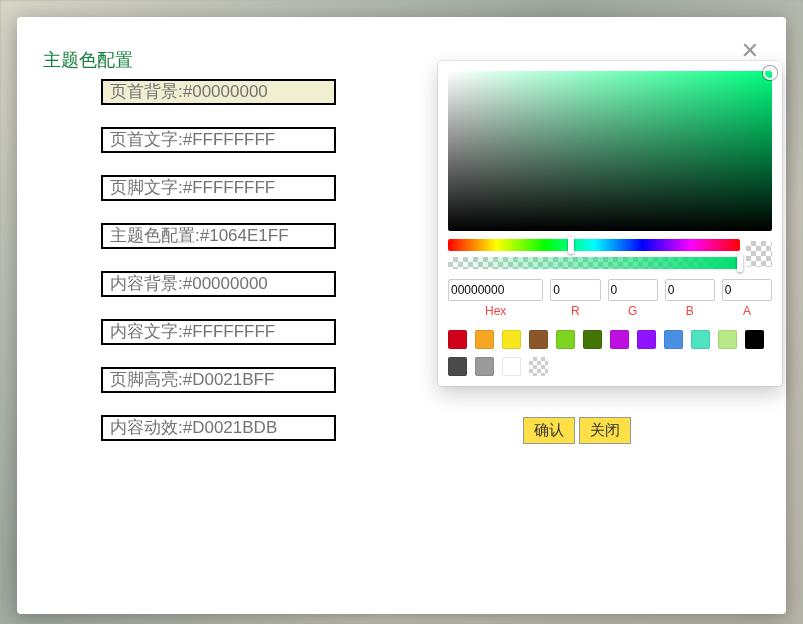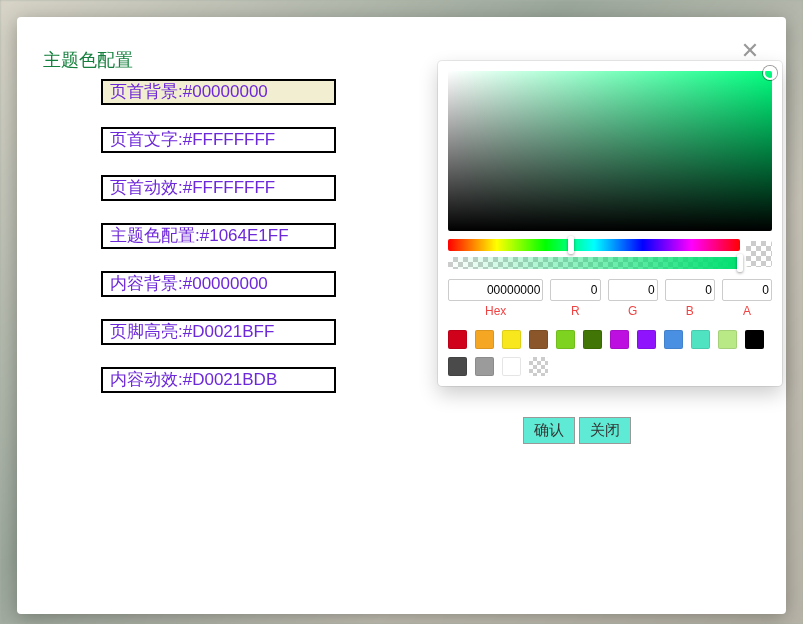--- a/index.html
+++ b/index.html
@@ -2,62 +2,63 @@
 <html><head>
 <meta charset="utf-8">
 <style>
 html,body{margin:0;padding:0;width:803px;height:624px;font-family:"PingFang SC","Microsoft YaHei",sans-serif;background:#a8b0a4;overflow:hidden}
 .bg{position:absolute;inset:0;background:linear-gradient(135deg,#d8d4c8 0%,#9ca89c 40%,#c8c4b8 70%,#b8b4a8 100%);filter:blur(1px)}
 .bg::before,.bg::after{content:"";position:absolute;border-radius:50%}
 .modal{position:absolute;top:17px;left:17px;right:17px;bottom:10px;background:#fff;border-radius:4px;box-shadow:0 4px 20px rgba(0,0,0,.3)}
 .close-x{position:absolute;top:22px;right:24px;width:24px;height:24px;cursor:pointer;color:#999;font-size:22px;line-height:24px;text-align:center}
 .title{position:absolute;top:31px;left:26px;font-size:18px;color:#15803d}
 .list{position:absolute;top:62px;left:84px;width:235px}
-.item{box-sizing:border-box;width:100%;height:26px;border:2px solid #000;margin-bottom:22px;padding:0 7px;font-size:17px;line-height:22px;color:#6d28d9;cursor:pointer;white-space:nowrap;overflow:hidden}
+.item{box-sizing:border-box;width:100%;height:26px;border:2px solid #000;margin-bottom:22px;padding:0 7px;font-size:17px;line-height:22px;color:#737373;cursor:pointer;white-space:nowrap;overflow:hidden}
 .item.sel{background:#f2eed2}
 .picker{position:absolute;top:44px;left:421px;width:324px;background:#fff;border-radius:4px;box-shadow:0 0 0 1px rgba(0,0,0,.08),0 8px 20px rgba(0,0,0,.2);padding:10px}
 .sv{position:relative;width:100%;height:160px;border-radius:2px;background:linear-gradient(to top,#000,transparent),linear-gradient(to right,#fff,hsl(150,100%,50%));cursor:crosshair}
 .sv-cursor{position:absolute;top:-5px;right:-5px;width:10px;height:10px;border:2px solid #fff;border-radius:50%;box-shadow:0 0 0 1px rgba(0,0,0,.4)}
 .hue-row{display:flex;align-items:center;margin-top:8px;gap:6px}
 .hue{flex:1;height:12px;border-radius:2px;background:linear-gradient(to right,red,#ff0,#0f0,#0ff,#00f,#f0f,red);position:relative;cursor:pointer}
 .hue-cursor{position:absolute;top:-3px;left:41%;width:6px;height:18px;background:#fff;border-radius:2px;box-shadow:0 1px 3px rgba(0,0,0,.4)}
 .alpha{flex:1;height:12px;border-radius:2px;position:relative;cursor:pointer}
 .alpha-bg{position:absolute;inset:0;background:repeating-conic-gradient(#ccc 0 25%,#fff 0 50%) 0 0/10px 10px;border-radius:2px}
 .alpha-grad{position:absolute;inset:0;background:linear-gradient(to right,rgba(0,224,112,0),rgba(0,224,112,1));border-radius:2px}
 .alpha-cursor{position:absolute;top:-3px;right:-3px;width:6px;height:18px;background:#fff;border-radius:2px;box-shadow:0 1px 3px rgba(0,0,0,.4)}
 .row2{display:flex;align-items:center;margin-top:6px;gap:6px}
 .prev-sw{width:26px;height:26px;border-radius:2px;position:relative;overflow:hidden;flex-shrink:0}
 .prev-sw .checker{position:absolute;inset:0;background:repeating-conic-gradient(#ccc 0 25%,#fff 0 50%) 0 0/10px 10px}
 .prev-sw .col{position:absolute;inset:0}
 .fields{display:flex;margin-top:10px;gap:7px}
 .fld{flex:1;text-align:center}
 .fld.hex{flex:1.9}
-.fld input{width:100%;box-sizing:border-box;height:22px;text-align:right;border:1px solid #ccc;border-radius:2px;font-size:12px;padding:0 2px;font-family:inherit}
+.fld input{width:100%;box-sizing:border-box;height:22px;text-align:left;border:1px solid #ccc;border-radius:2px;font-size:12px;padding:0 2px;font-family:inherit}
 .fld label{display:block;font-size:12px;color:#ef4444;margin-top:3px}
 .swatches{display:flex;flex-wrap:wrap;gap:8px;margin-top:12px}
 .sw{width:19px;height:19px;border-radius:2px;cursor:pointer;box-shadow:inset 0 0 0 1px rgba(0,0,0,.1);position:relative;overflow:hidden}
 .sw.transp::before{content:"";position:absolute;inset:0;background:repeating-conic-gradient(#ccc 0 25%,#fff 0 50%) 0 0/8px 8px}
 .actions{position:absolute;top:400px;left:506px;display:flex;gap:4px}
-.btn{border:1px solid #999;background:#5eead4;padding:3px 10px;font-size:15px;font-family:Liberation Sans, sans-serif;cursor:pointer;color:#333}
+.btn{border:1px solid #999;background:#fde047;padding:3px 10px;font-size:15px;font-family:Liberation Sans, sans-serif;cursor:pointer;color:#333}
 </style>
 </head>
 <body>
 
 <div class="bg"></div>
 
 <div class="modal">
   <div class="close-x">✕</div>
   <div class="title">主题色配置</div>
 
   <div class="list" id="color-list">
       <div class="item sel">页首背景:#00000000</div>
       <div class="item">页首文字:#FFFFFFFF</div>
-      <div class="item">页首动效:#FFFFFFFF</div>
+      <div class="item">页脚文字:#FFFFFFFF</div>
       <div class="item">主题色配置:#1064E1FF</div>
       <div class="item">内容背景:#00000000</div>
+      <div class="item">内容文字:#FFFFFFFF</div>
       <div class="item">页脚高亮:#D0021BFF</div>
       <div class="item">内容动效:#D0021BDB</div>
     </div>
 
   <div class="picker">
     <div class="sv">
       <div class="sv-cursor"></div>
     </div>
     <div class="hue-row">
       <div style="flex:1">

